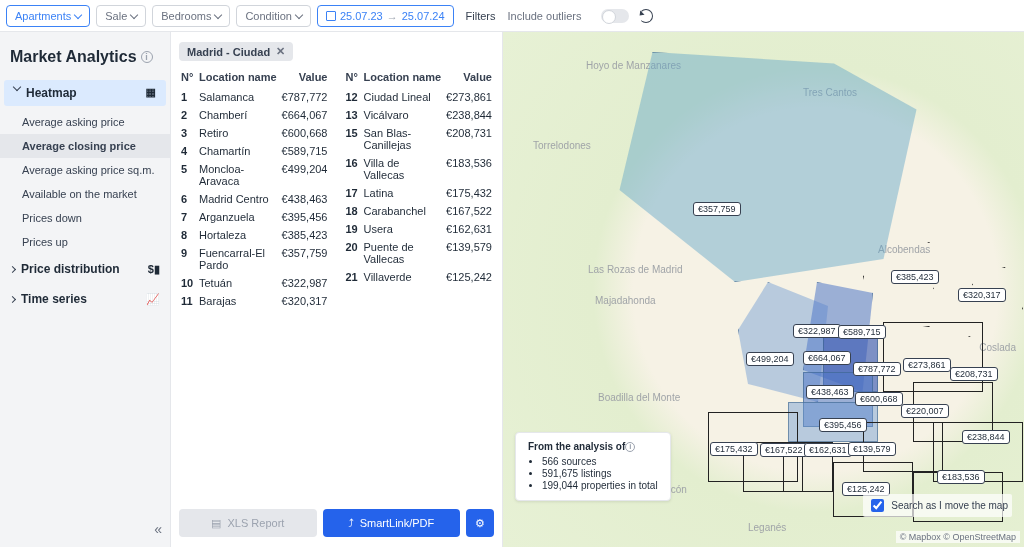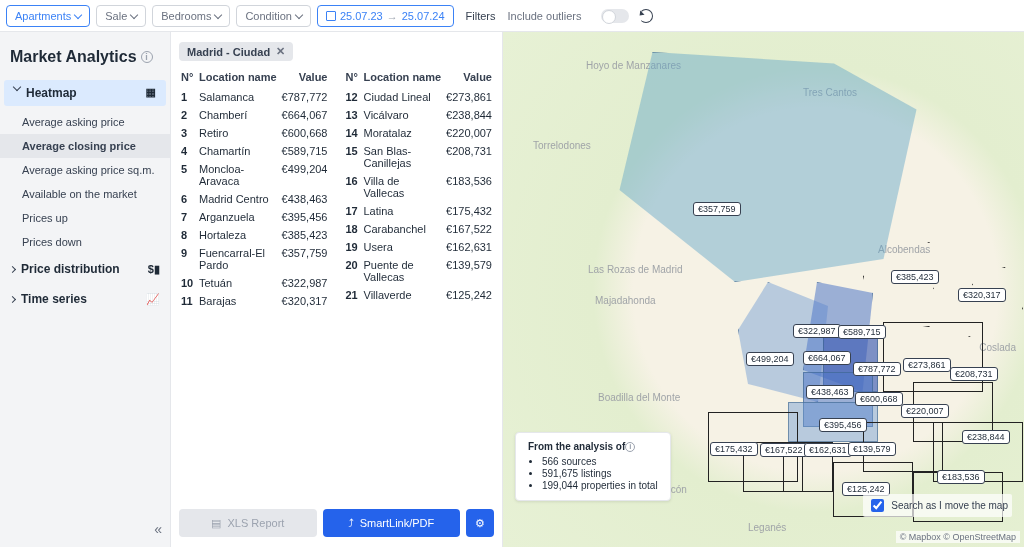--- a/index.html
+++ b/index.html
@@ -119,22 +119,22 @@
     </div>
     <div class="nav-group-header">
       <span class="caret-down"></span>
       <span>Heatmap</span>
       <span class="heat-icon" style="margin-left:auto">▦</span>
     </div>
     <div class="nav-item">Average asking price</div>
     <div class="nav-item active">Average closing price</div>
     <div class="nav-item">Average asking price sq.m.</div>
     <div class="nav-item">Available on the market</div>
+    <div class="nav-item">Prices down</div>
     <div class="nav-item">Prices up</div>
-    <div class="nav-item">Prices down</div>
     <div class="nav-section">
       <span class="chev"></span>
       <span>Price distribution</span>
       <span class="dist-icon" style="margin-left:auto">$▮</span>
     </div>
     <div class="nav-section">
       <span class="chev"></span>
       <span>Time series</span>
       <span class="time-icon" style="margin-left:auto">📈</span>
     </div>
@@ -229,25 +229,20 @@
           <tbody id="tbody-right">
               <tr>
                 <td class="idx">12</td>
                 <td>Ciudad Lineal</td>
                 <td class="r">€273,861</td>
               </tr>
               <tr>
                 <td class="idx">13</td>
                 <td>Vicálvaro</td>
                 <td class="r">€238,844</td>
-              </tr>
-              <tr>
-                <td class="idx">14</td>
-                <td>Moratalaz</td>
-                <td class="r">€220,007</td>
               </tr>
               <tr>
                 <td class="idx">15</td>
                 <td>San Blas-Canillejas</td>
                 <td class="r">€208,731</td>
               </tr>
               <tr>
                 <td class="idx">16</td>
                 <td>Villa de Vallecas</td>
                 <td class="r">€183,536</td>

